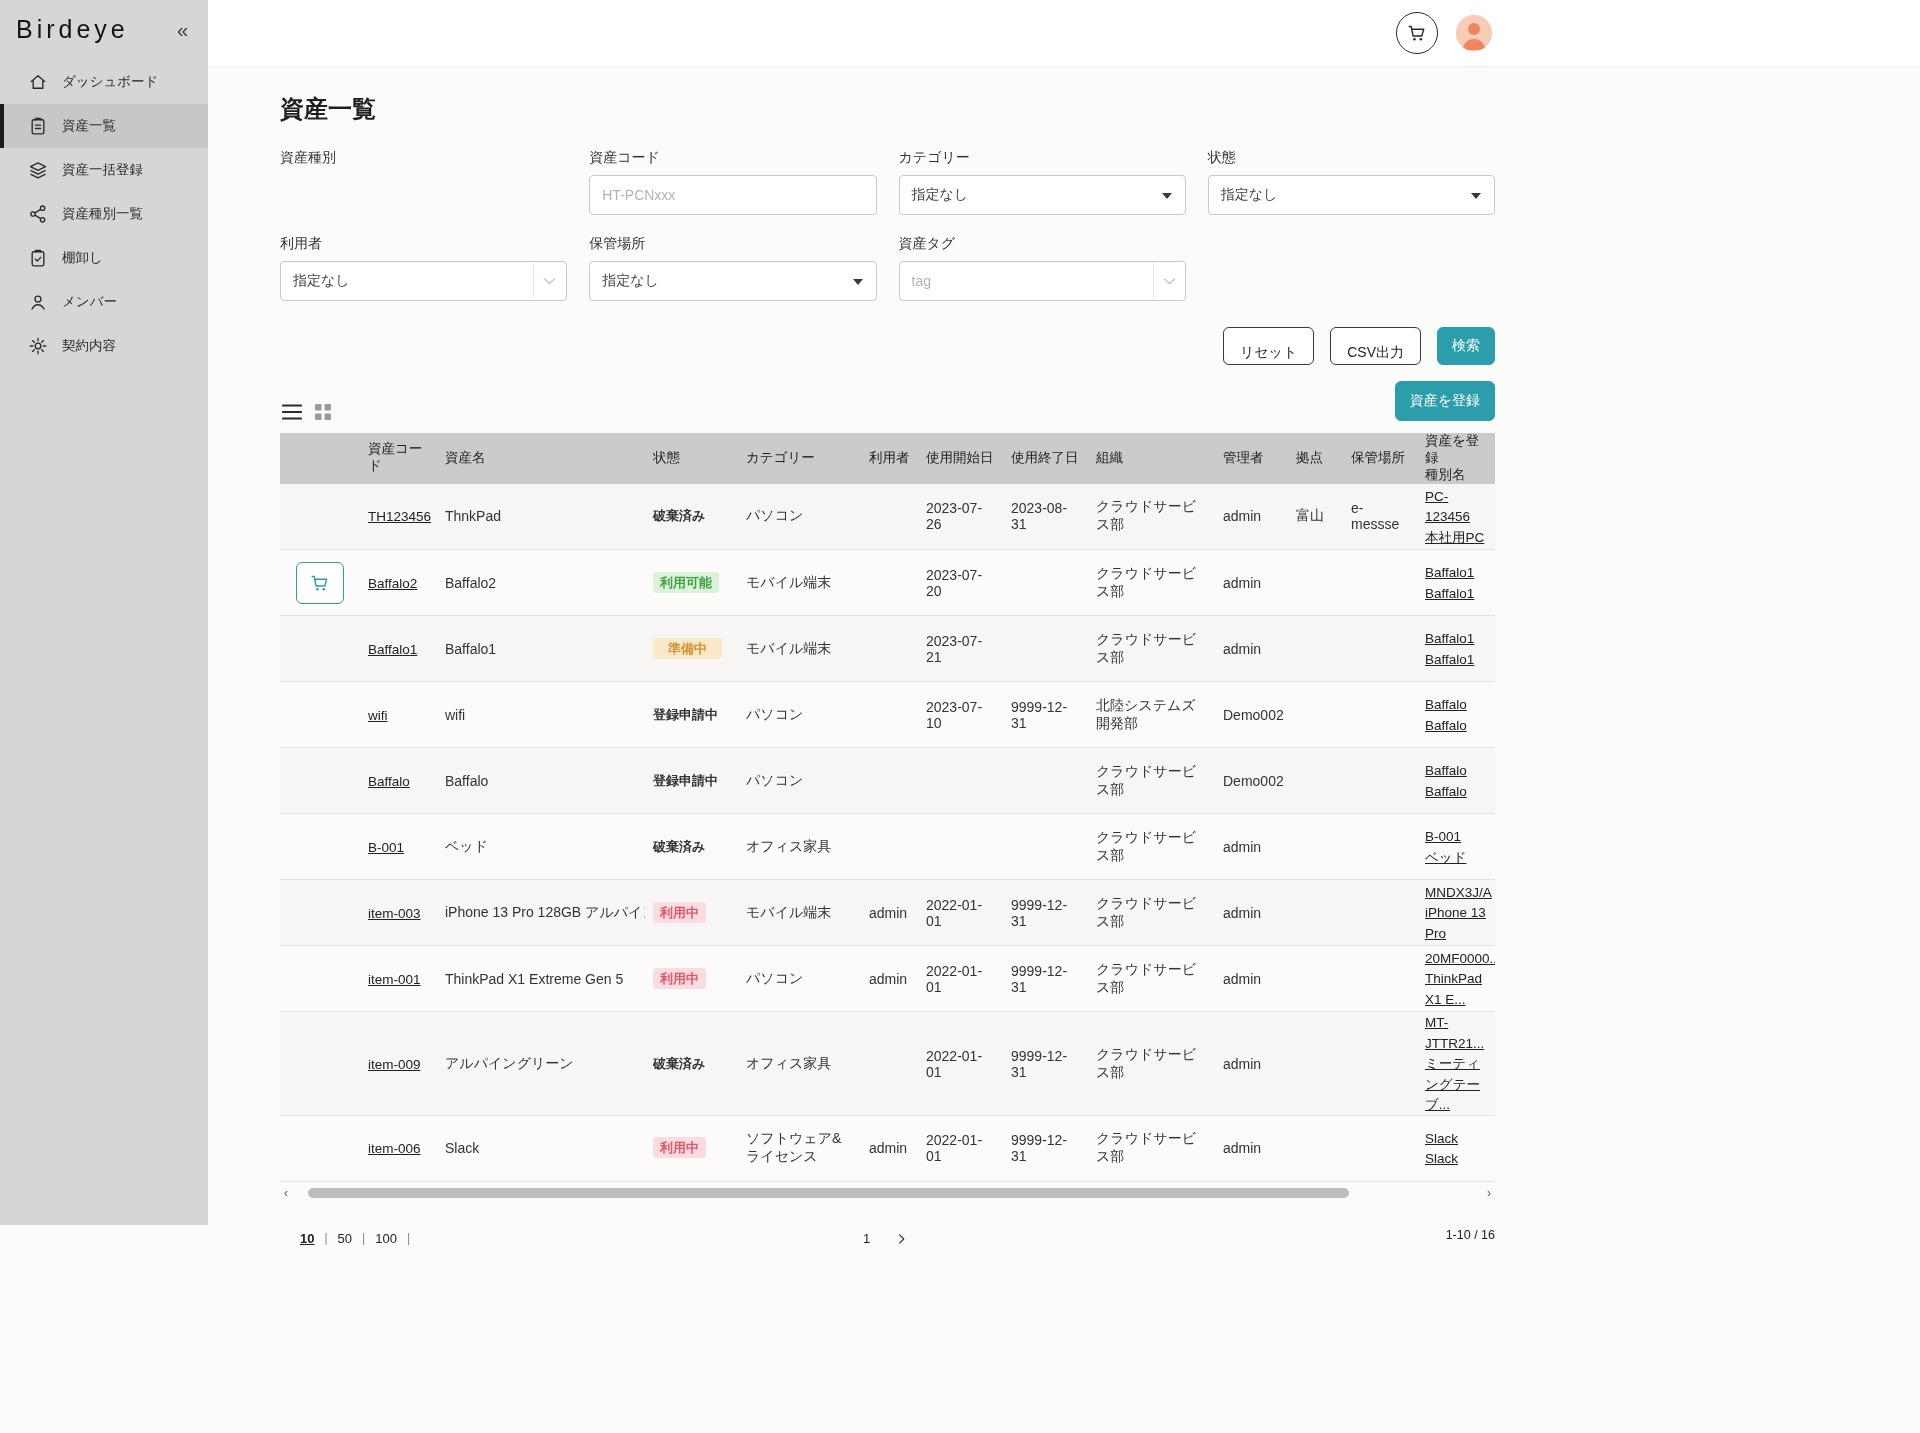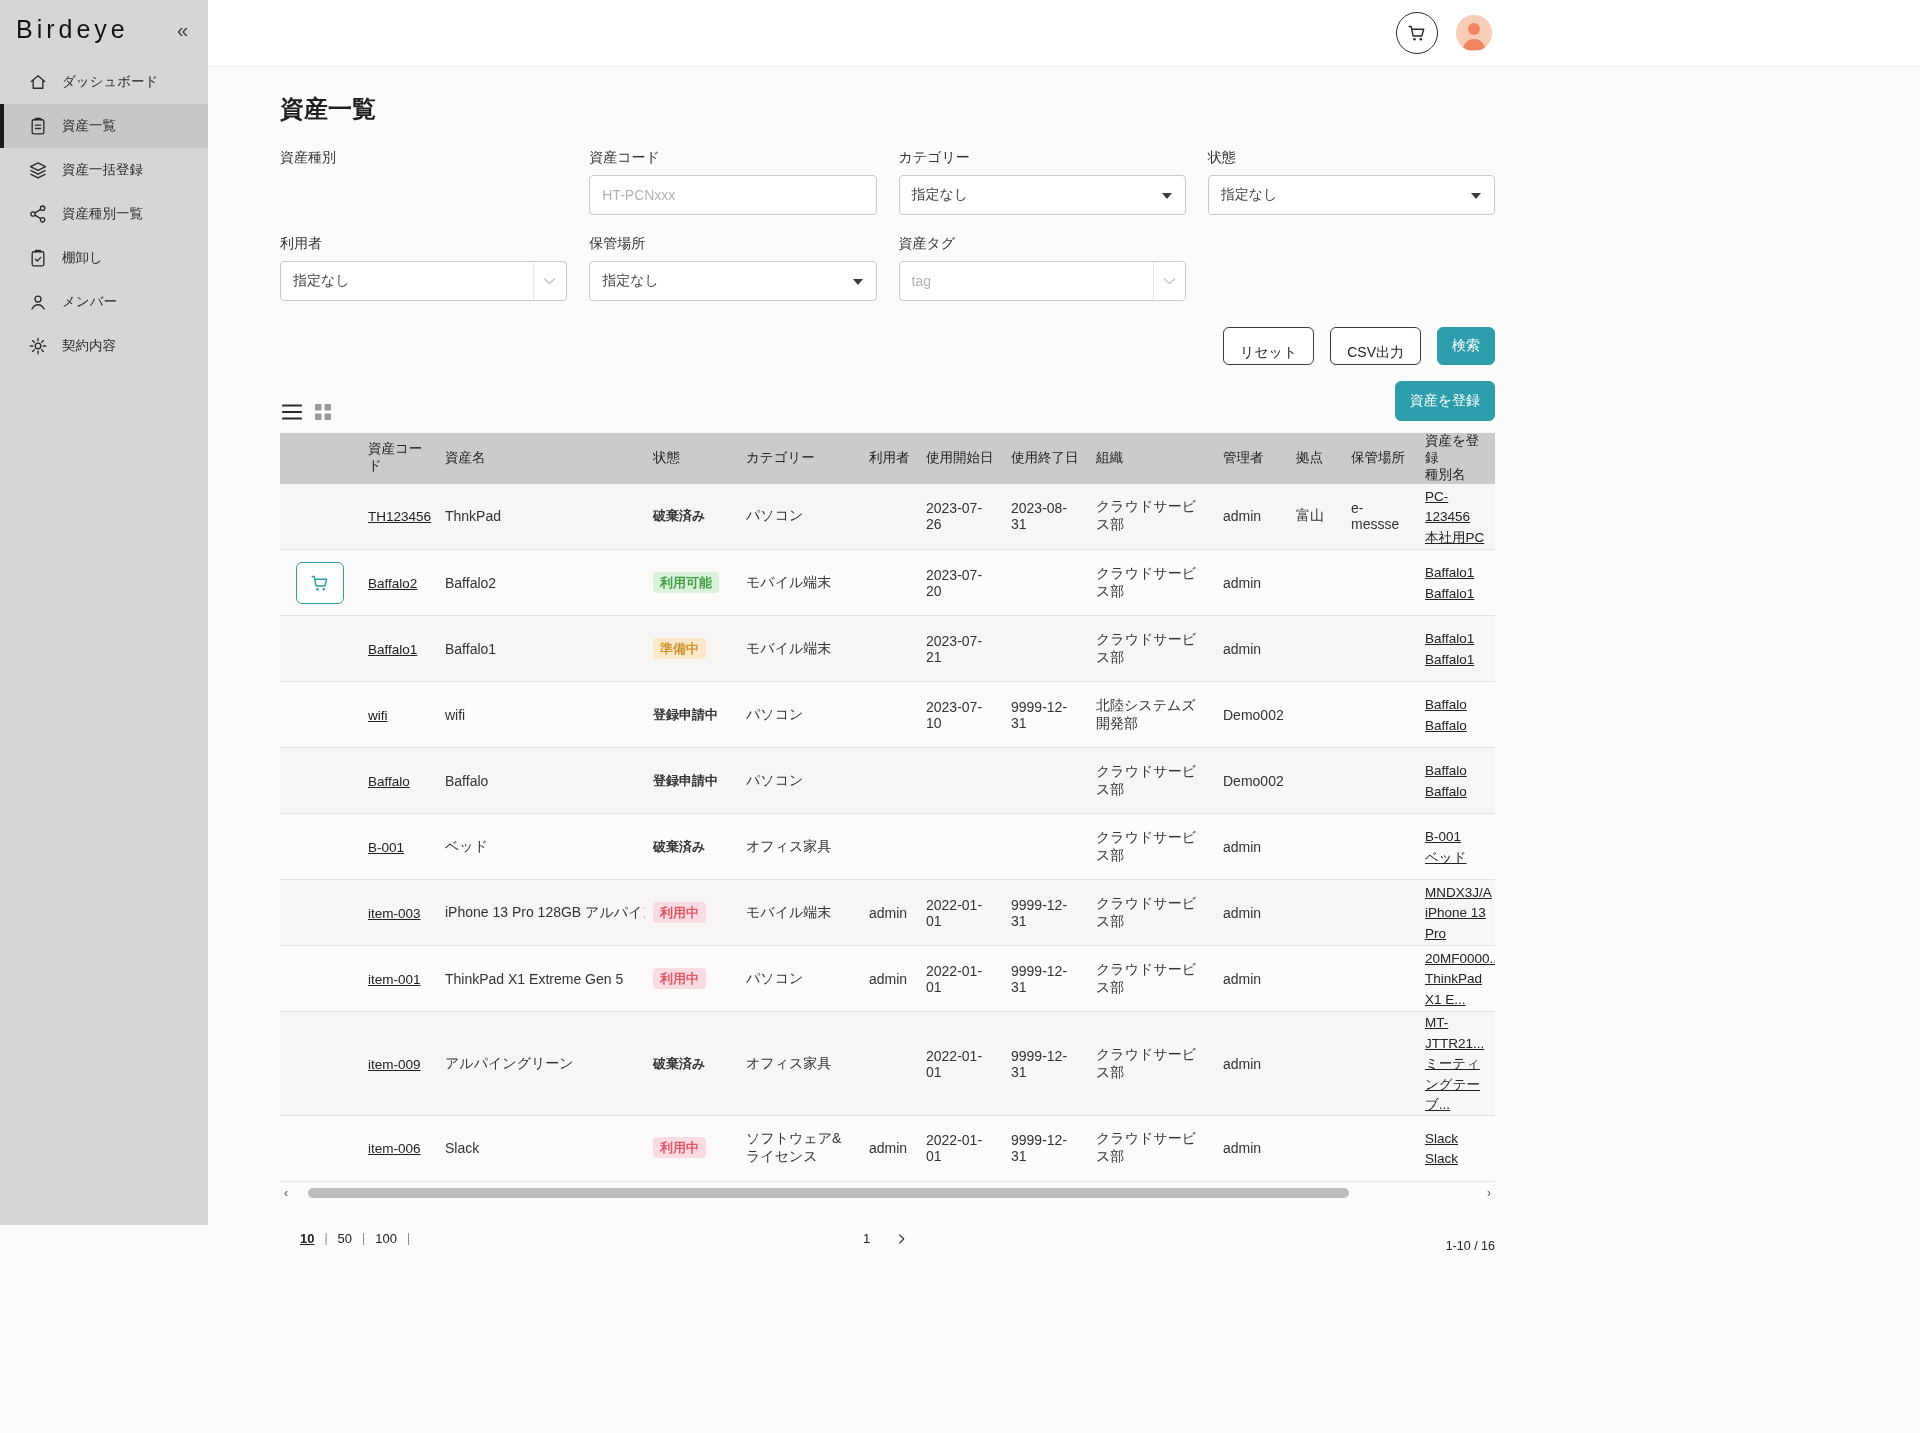--- a/index.html
+++ b/index.html
@@ -56,42 +56,42 @@
   .assets thead th{background:var(--table-header-bg,#cbcbcb);height:44px;font-size:13.5px;font-weight:500;color:#222;text-align:left;padding:0 8px;white-space:pre-line;line-height:1.25;vertical-align:middle;}
   .assets tbody td{height:66px;border-bottom:1px solid #e4e2e0;font-size:14px;color:#333;padding:0 8px;vertical-align:middle;overflow:hidden;}
   .assets tbody tr:nth-child(odd){background:#f7f6f4;}
   .assets tbody tr:nth-child(even){background:#fcfbfa;}
   .code-link{color:#222;text-decoration:underline;font-weight:500;font-size:13.5px;}
   .type-cell{line-height:1.45;}
   .name-cell{white-space:nowrap;}
   .status{font-size:13px;font-weight:700;white-space:nowrap;}
   .st-plain{color:#333;}
   .st-green{background:var(--status-green-bg,#d9f2d9);color:var(--status-green-fg,#43a047);padding:3px 7px;border-radius:4px;font-weight:600;}
-  .st-yellow{background:var(--status-yellow-bg,#fbe8c9);color:var(--status-yellow-fg,#cf9433);padding:3px 7px;border-radius:4px;font-weight:600;}
+  .st-yellow{background:var(--status-yellow-bg,#fbe8c9);color:var(--status-yellow-fg,#cf9433);padding:3px 15px;border-radius:4px;font-weight:600;}
   .st-red{background:var(--status-red-bg,#f9dce2);color:var(--status-red-fg,#e25767);padding:3px 7px;border-radius:4px;font-weight:600;}
   .cart-cell{text-align:center;}
   .row-cart-btn{width:48px;height:42px;border:1.5px solid var(--accent,#2b9dab);border-radius:6px;background:#fff;color:var(--accent,#2b9dab);display:inline-flex;align-items:center;justify-content:center;cursor:pointer;}
   .row-cart-btn svg{width:22px;height:22px;}
 
   
   .hscroll{position:relative;width:1215px;height:14px;margin-top:4px;display:flex;align-items:center;gap:4px;}
   .hs-arrow{width:12px;font-size:12px;color:#555;text-align:center;user-select:none;cursor:pointer;line-height:1;}
   .hs-track{position:relative;flex:1;height:10px;}
   .hs-thumb{position:absolute;left:1%;top:0;width:88%;height:10px;background:#bdbdbd;border-radius:6px;cursor:grab;}
 
   
   .pagination{position:relative;width:1215px;margin-top:28px;height:26px;}
   .page-sizes{position:absolute;left:20px;top:3px;display:flex;gap:10px;align-items:center;}
   .psize{color:#222;text-decoration:none;font-size:13px;}
   .psize.current{text-decoration:underline;font-weight:700;}
   .psep{color:#888;font-size:12px;}
   .page-nav{position:absolute;left:50%;transform:translateX(-50%);top:0;display:flex;align-items:center;gap:20px;}
   .page-num{font-size:13px;color:#222;}
   .next-btn{background:none;border:none;cursor:pointer;line-height:0;padding:4px;}
-  .page-range{position:absolute;right:0;top:11px;font-size:12.5px;color:#222;}
+  .page-range{position:absolute;right:0;top:0;font-size:12.5px;color:#222;}
 </style>
 </head>
 <body>
 
 <div class="app">
 
   <aside class="sidebar">
     <div class="sidebar-head">
       <span class="brand">Birdeye</span>
       <span class="collapse">«</span>

